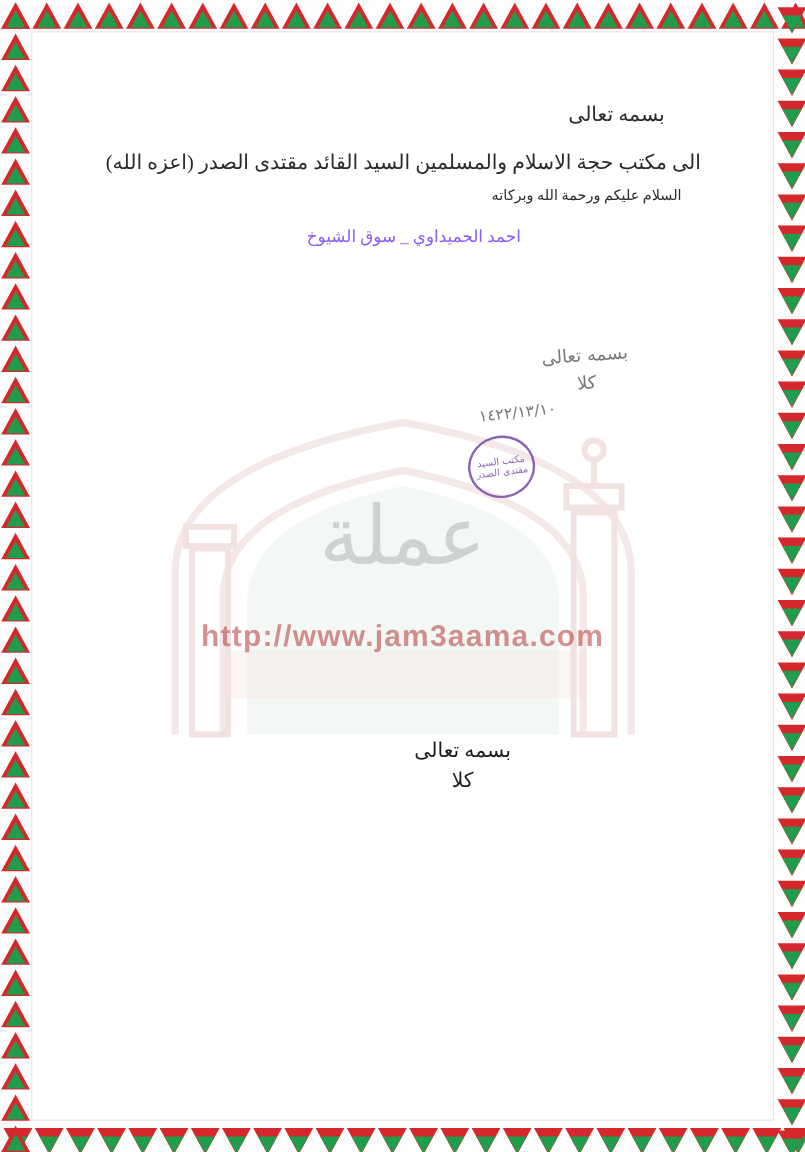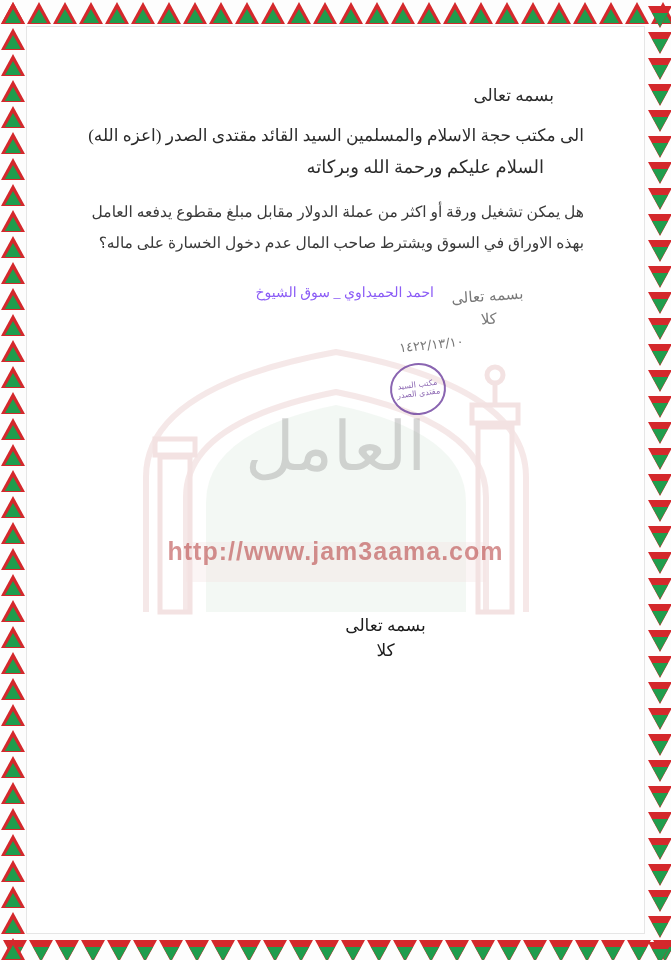--- a/index.html
+++ b/index.html
@@ -108,21 +108,21 @@
     top: 300px;
     transform: translateX(-50%);
     width: 500px;
     height: 290px;
     opacity: 0.30;
     pointer-events: none;
   }
   .wm-url {
     position: absolute;
     left: 50%;
-    top: 510px;
+    top: 489px;
     transform: translateX(-50%);
     font-family: "Liberation Sans", sans-serif;
     font-weight: bold;
     font-size: 25px;
     letter-spacing: 1px;
     color: #b53a3a;
     opacity: 0.55;
     white-space: nowrap;
   }
   .wm-word {
@@ -151,23 +151,23 @@
     font-size: 17px;
     margin-bottom: 14px;
     margin-right: 30px;
   }
   .line-addressee {
     font-size: 17px;
     line-height: 1.9;
     margin-bottom: 4px;
   }
   .line-greeting {
-    font-size: 18px;
+    font-size: 12px;
     margin-bottom: 18px;
-    margin-right: 40px;
+    margin-right: 16px;
   }
   .question {
     font-size: 15.5px;
     line-height: 2.0;
     color: #3a3a3a;
     margin-bottom: 26px;
   }
   .signature {
     font-size: 14px;
     color: #8b5cf6;
@@ -405,28 +405,27 @@
         <rect x="386" y="78" width="46" height="18"></rect>
         <path d="M409 78 L409 56"></path>
         <circle cx="409" cy="48" r="8"></circle>
       </g>
       <g fill="none" stroke="#d9a0a0" stroke-width="5">
         <rect x="74" y="130" width="30" height="155"></rect>
         <rect x="69" y="112" width="40" height="16"></rect>
       </g>
       <rect x="100" y="215" width="300" height="40" fill="#d9a0a0" opacity="0.35"></rect>
     </svg>
-    <div class="wm-word">العامل</div>
+    <div class="wm-word">عملة</div>
     <div class="wm-url">http://www.jam3aama.com</div>
 
     <div class="letter">
       <div class="line-basmala">بسمه تعالى</div>
       <div class="line-addressee">الى مكتب حجة الاسلام والمسلمين السيد القائد مقتدى الصدر (اعزه الله)</div>
       <div class="line-greeting">السلام عليكم ورحمة الله وبركاته</div>
-      <div class="question">هل يمكن تشغيل ورقة أو اكثر من عملة الدولار مقابل مبلغ مقطوع يدفعه العامل بهذه الاوراق في السوق ويشترط صاحب المال عدم دخول الخسارة على ماله؟</div>
       <div class="signature">احمد الحميداوي _ سوق الشيوخ</div>
     </div>
 
     <div class="hand-answer">
       <div>بسمه تعالى</div>
       <div>كلا</div>
     </div>
     <div class="hand-date">١٤٢٢/١٣/١٠</div>
 
     <div class="seal">مكتب السيد مقتدى الصدر</div>

